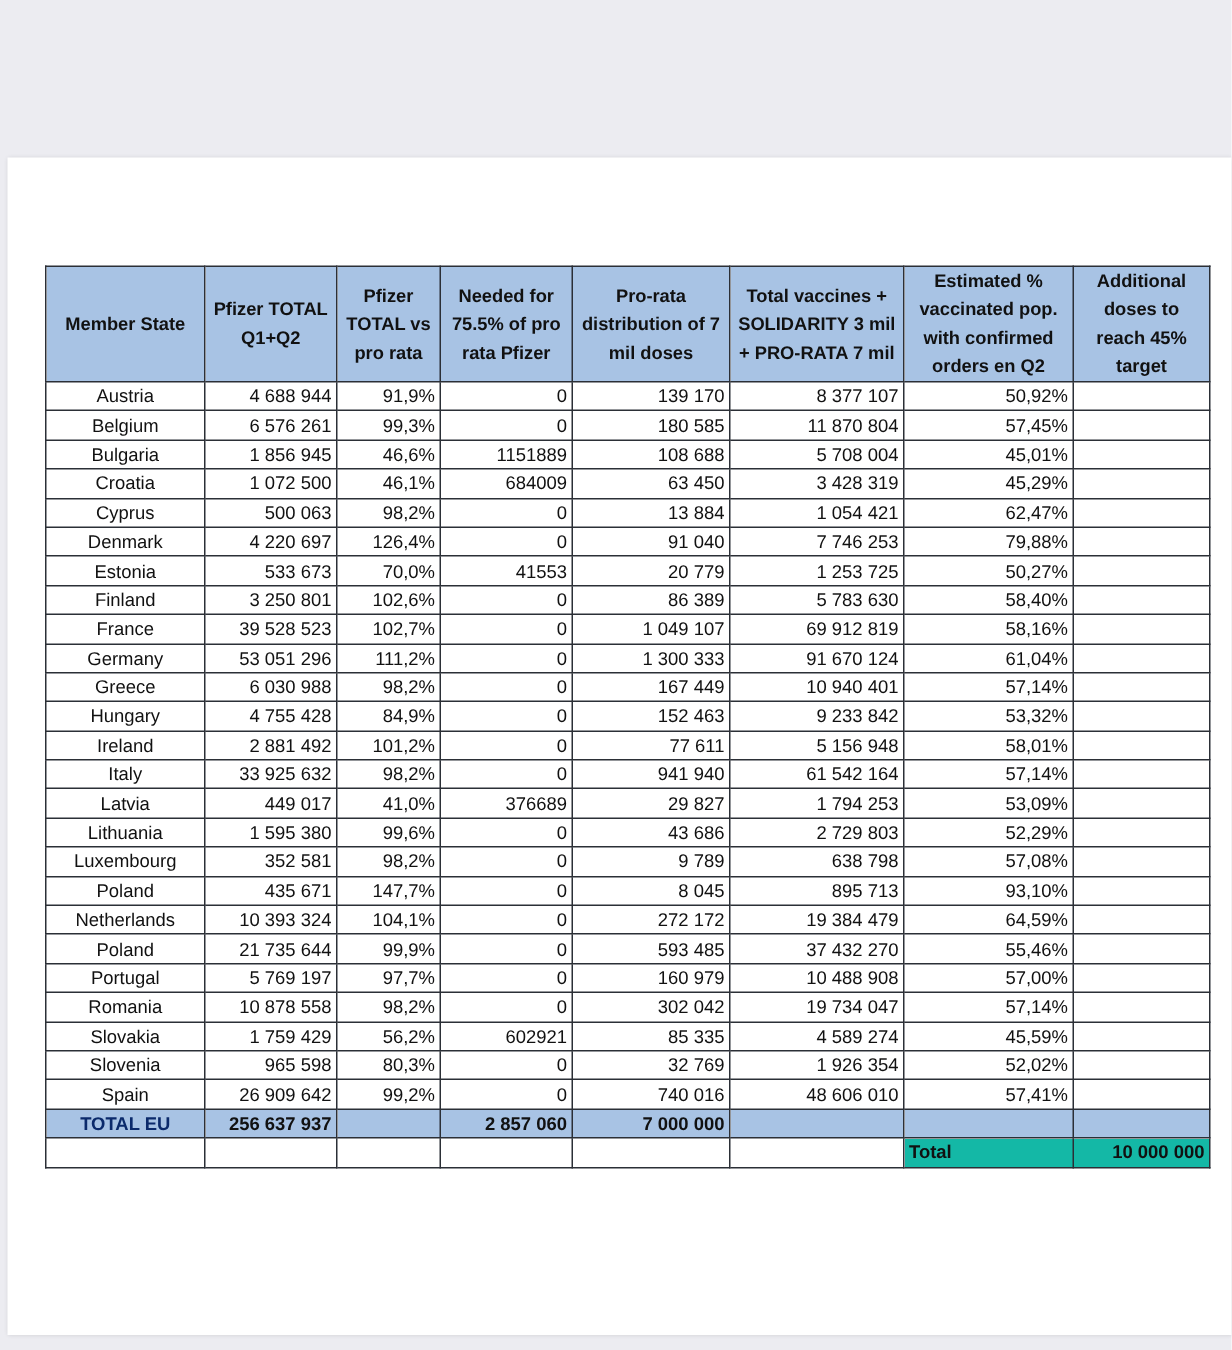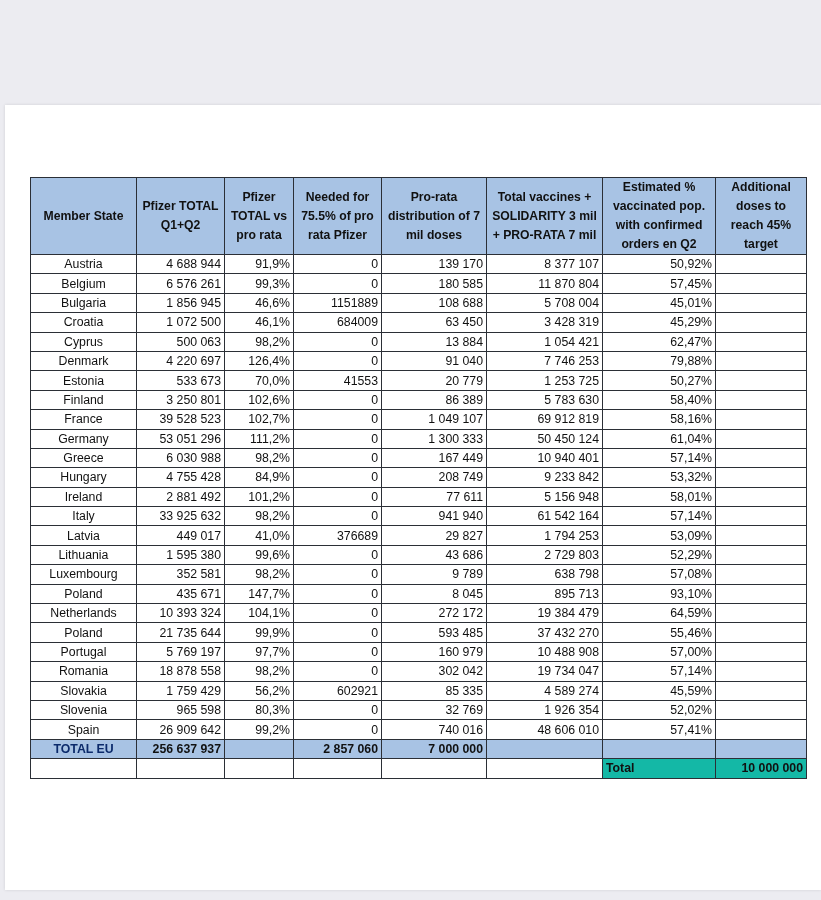--- a/index.html
+++ b/index.html
@@ -169,40 +169,40 @@
           <td class="num">69 912 819</td>
           <td class="num">58,16%</td>
           <td class="num"></td>
         </tr>
         <tr>
           <td class="name">Germany</td>
           <td class="num">53 051 296</td>
           <td class="num">111,2%</td>
           <td class="num">0</td>
           <td class="num">1 300 333</td>
-          <td class="num">50 450 124</td>
+          <td class="num">91 670 124</td>
           <td class="num">61,04%</td>
           <td class="num"></td>
         </tr>
         <tr>
           <td class="name">Greece</td>
           <td class="num">6 030 988</td>
           <td class="num">98,2%</td>
           <td class="num">0</td>
           <td class="num">167 449</td>
           <td class="num">10 940 401</td>
           <td class="num">57,14%</td>
           <td class="num"></td>
         </tr>
         <tr>
           <td class="name">Hungary</td>
           <td class="num">4 755 428</td>
           <td class="num">84,9%</td>
           <td class="num">0</td>
-          <td class="num">208 749</td>
+          <td class="num">152 463</td>
           <td class="num">9 233 842</td>
           <td class="num">53,32%</td>
           <td class="num"></td>
         </tr>
         <tr>
           <td class="name">Ireland</td>
           <td class="num">2 881 492</td>
           <td class="num">101,2%</td>
           <td class="num">0</td>
           <td class="num">77 611</td>
@@ -285,21 +285,21 @@
           <td class="num">5 769 197</td>
           <td class="num">97,7%</td>
           <td class="num">0</td>
           <td class="num">160 979</td>
           <td class="num">10 488 908</td>
           <td class="num">57,00%</td>
           <td class="num"></td>
         </tr>
         <tr>
           <td class="name">Romania</td>
-          <td class="num">18 878 558</td>
+          <td class="num">10 878 558</td>
           <td class="num">98,2%</td>
           <td class="num">0</td>
           <td class="num">302 042</td>
           <td class="num">19 734 047</td>
           <td class="num">57,14%</td>
           <td class="num"></td>
         </tr>
         <tr>
           <td class="name">Slovakia</td>
           <td class="num">1 759 429</td>

